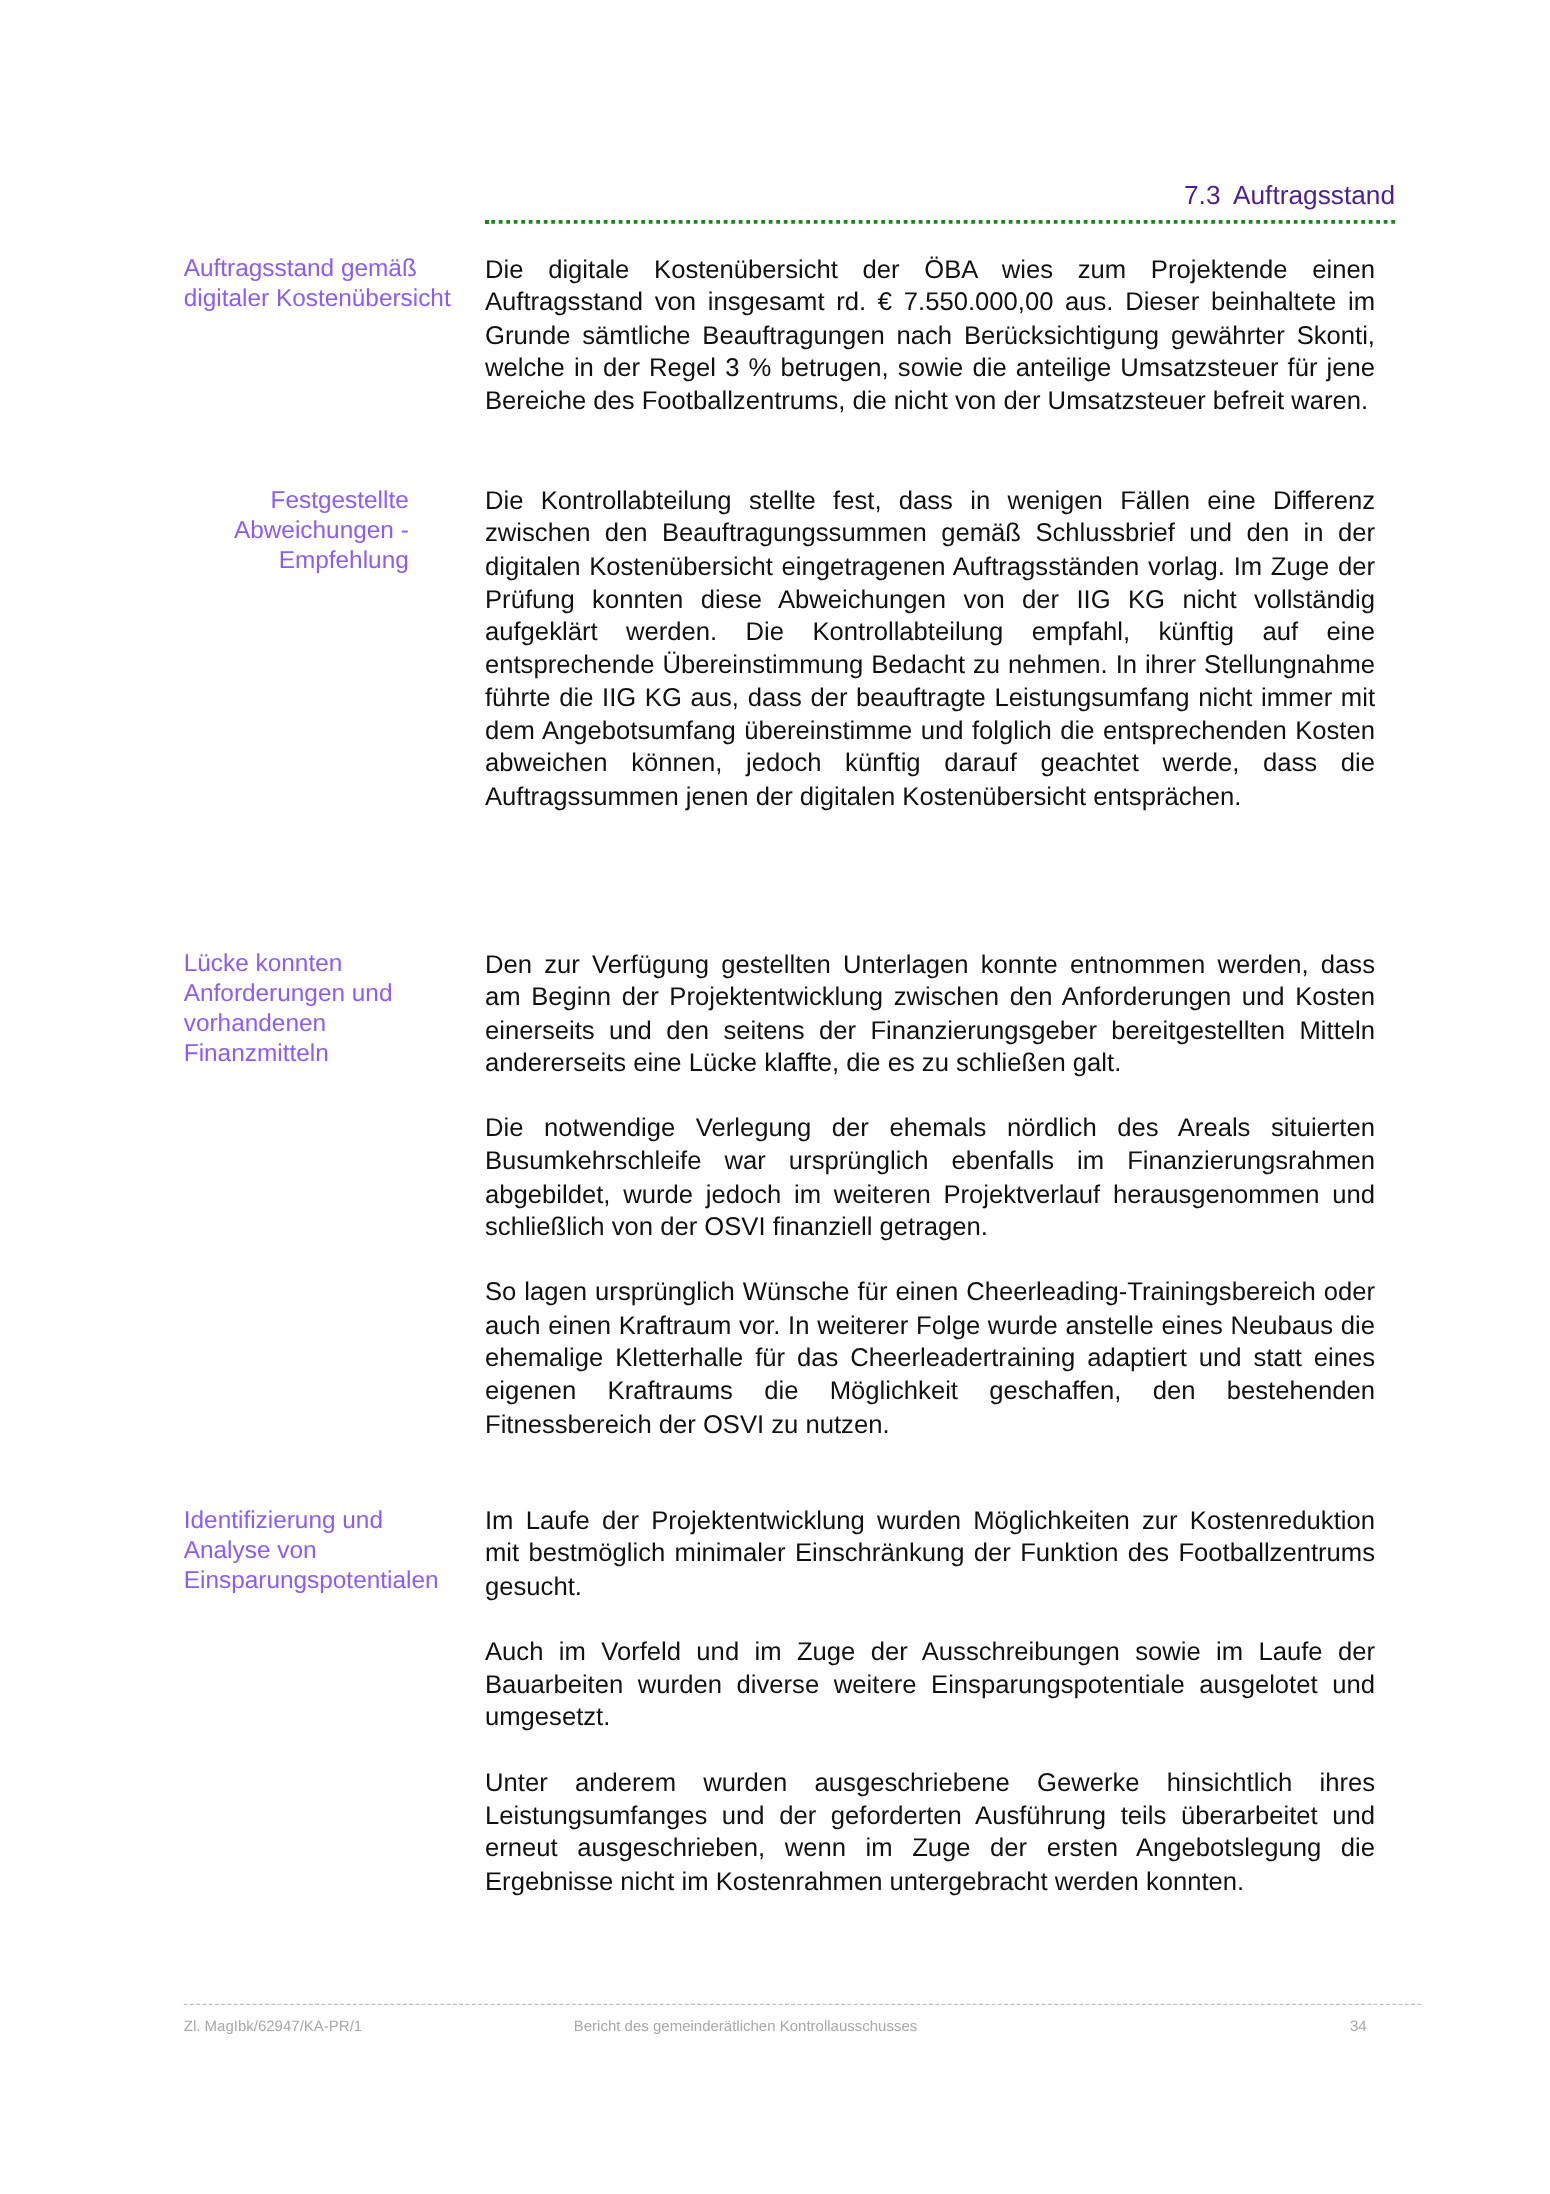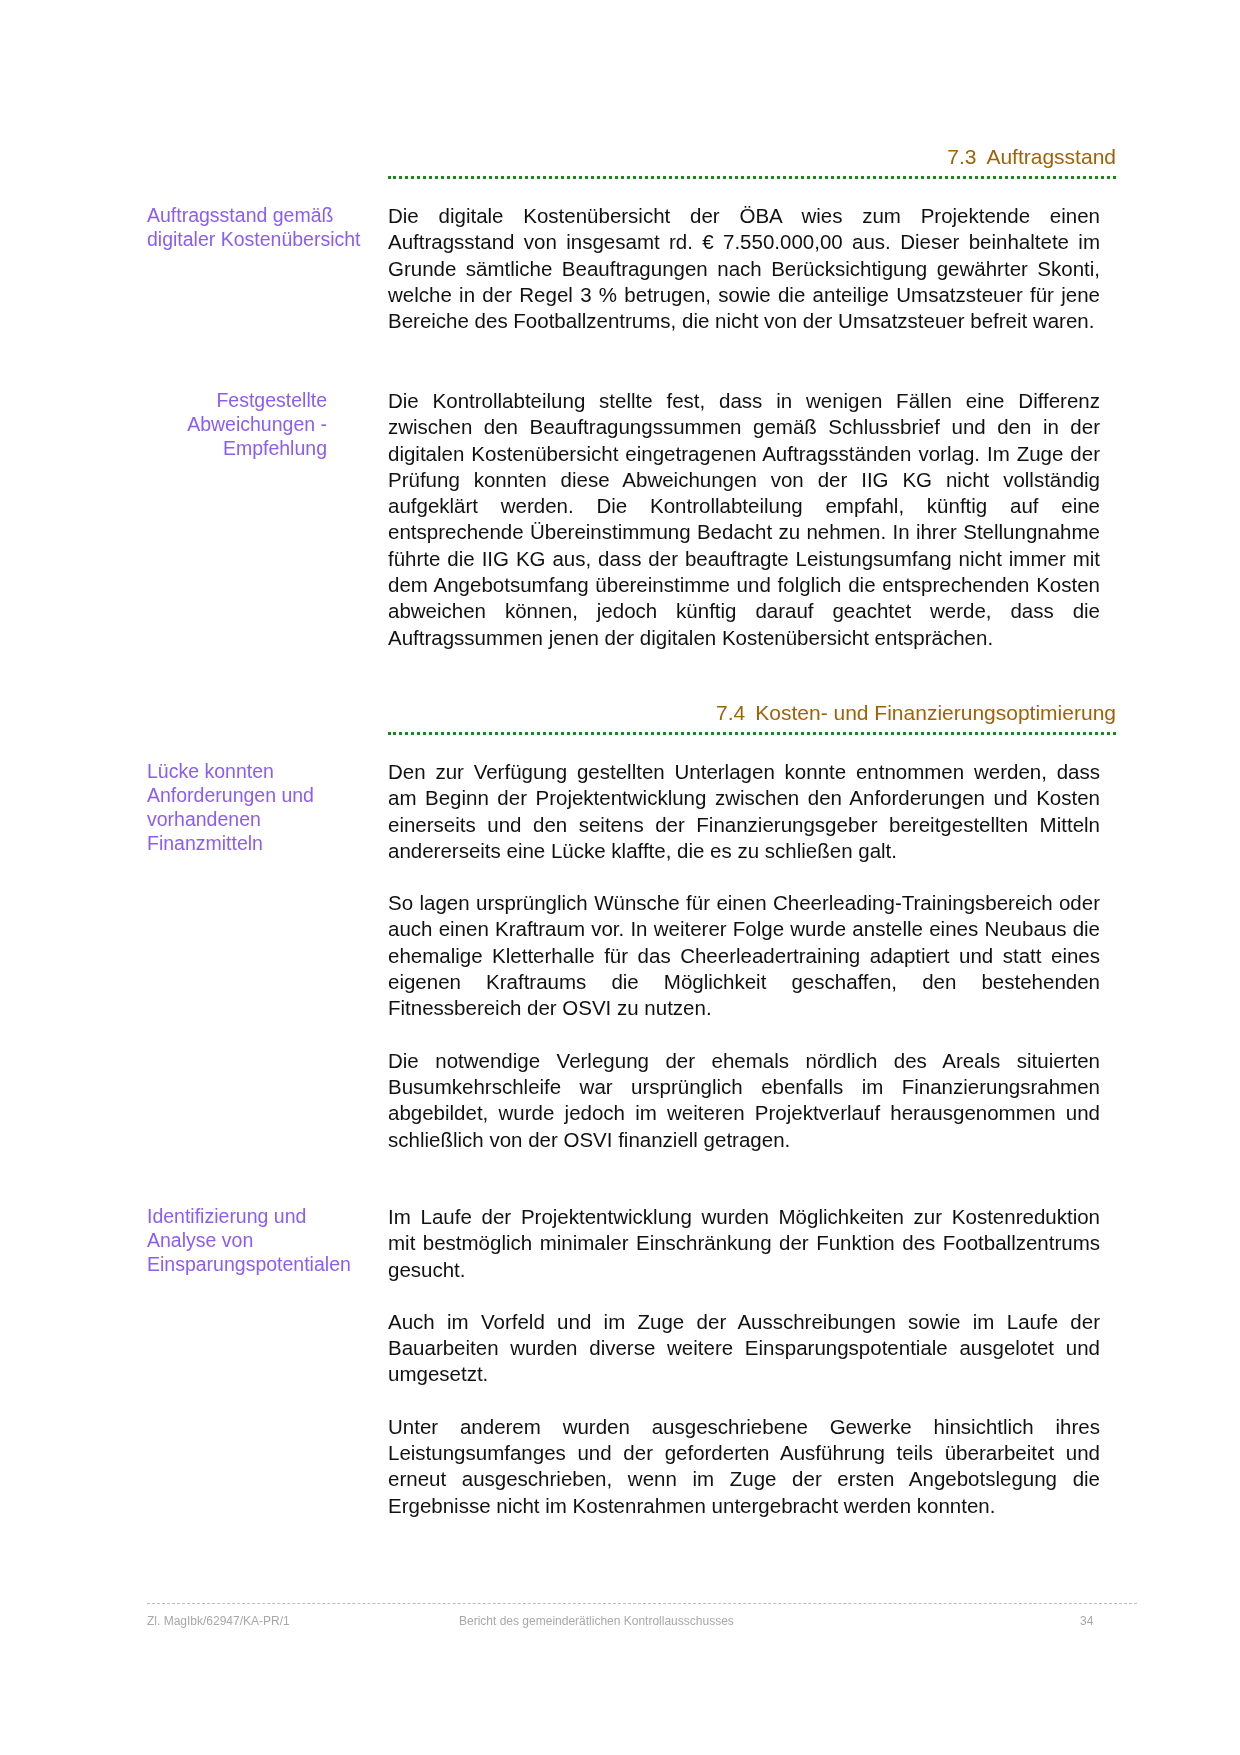--- a/index.html
+++ b/index.html
@@ -1,21 +1,21 @@
 <!DOCTYPE html>
 <html><head>
 <meta charset="utf-8">
 <style>
   html, body { margin: 0; padding: 0; background: #ffffff; }
   body { width: 1240px; height: 1755px; position: relative; overflow: hidden;
          font-family: "Liberation Sans", sans-serif; color: #111111; }
   .page { position: absolute; left: 0; top: 0; width: 1240px; height: 1755px; }
 
   .heading { position: absolute; left: 388px; width: 728px; text-align: right;
-             color: #a16207; font-size: 21px; line-height: 26px;
+             color: #4c1d95; font-size: 21px; line-height: 26px;
              padding-bottom: 6px; border-bottom: 3px dotted #17891a; }
   .heading .num { margin-right: 10px; }
 
   .row { position: absolute; left: 0; width: 1240px; }
   .side { position: absolute; left: 147px; width: 230px; color: #8b5cf6;
           font-size: 19.5px; line-height: 24px; }
   .body { position: absolute; left: 388px; width: 728px; }
   .para { font-size: 20.5px; line-height: 26.3px; text-align: justify;
           hyphens: manual; margin: 0 16px 26px 0; }
 
@@ -39,30 +39,27 @@
     </div>
   </div>
 
   <div class="row" style="top:388px;">
     <div class="side" style="width:180px;text-align:right;">Festgestellte Abweichungen - Empfehlung</div>
     <div class="body">
       <p class="para">Die Kontrollabteilung stellte fest, dass in wenigen Fällen eine Differenz zwischen den Beauftragungssummen gemäß Schlussbrief und den in der digitalen Kostenübersicht eingetragenen Auftragsständen vorlag. Im Zuge der Prüfung konnten diese Abweichungen von der IIG KG nicht vollständig aufgeklärt werden. Die Kontrollabteilung empfahl, künftig auf eine entsprechende Übereinstimmung Bedacht zu nehmen. In ihrer Stellungnahme führte die IIG KG aus, dass der beauftragte Leistungs­umfang nicht immer mit dem Angebotsumfang übereinstimme und folglich die entsprechenden Kosten abweichen können, jedoch künftig darauf geachtet werde, dass die Auftragssummen jenen der digitalen Kostenübersicht entsprächen.</p>
     </div>
   </div>
 
-  <div class="heading" style="top:700px;">
-    <span class="num">7.4</span><span>Kosten- und Finanzierungsoptimierung</span>
-  </div>
 
   <div class="row" style="top:759px;">
     <div class="side" style="width:180px;">Lücke konnten Anforderungen und vorhandenen Finanzmitteln</div>
     <div class="body">
       <p class="para">Den zur Verfügung gestellten Unterlagen konnte entnommen werden, dass am Beginn der Projektentwicklung zwischen den Anforderungen und Kosten einerseits und den seitens der Finanzierungsgeber bereit­gestellten Mitteln andererseits eine Lücke klaffte, die es zu schließen galt.</p>
+      <p class="para">Die notwendige Verlegung der ehemals nördlich des Areals situierten Busumkehrschleife war ursprünglich ebenfalls im Finanzierungsrahmen abgebildet, wurde jedoch im weiteren Projektverlauf herausgenommen und schließlich von der OSVI finanziell getragen.</p>
       <p class="para">So lagen ursprünglich Wünsche für einen Cheerleading-Trainings­bereich oder auch einen Kraftraum vor. In weiterer Folge wurde anstelle eines Neubaus die ehemalige Kletterhalle für das Cheerleadertraining adaptiert und statt eines eigenen Kraftraums die Möglichkeit geschaffen, den bestehenden Fitnessbereich der OSVI zu nutzen.</p>
-      <p class="para">Die notwendige Verlegung der ehemals nördlich des Areals situierten Busumkehrschleife war ursprünglich ebenfalls im Finanzierungsrahmen abgebildet, wurde jedoch im weiteren Projektverlauf herausgenommen und schließlich von der OSVI finanziell getragen.</p>
     </div>
   </div>
 
   <div class="row" style="top:1204px;">
     <div class="side" style="width:200px;">Identifizierung und Analyse von Einsparungspotentialen</div>
     <div class="body">
       <p class="para">Im Laufe der Projektentwicklung wurden Möglichkeiten zur Kostenreduk­tion mit bestmöglich minimaler Einschränkung der Funktion des Footballzentrums gesucht.</p>
       <p class="para">Auch im Vorfeld und im Zuge der Ausschreibungen sowie im Laufe der Bauarbeiten wurden diverse weitere Einsparungspotentiale ausgelotet und umgesetzt.</p>
       <p class="para">Unter anderem wurden ausgeschriebene Gewerke hinsichtlich ihres Leistungsumfanges und der geforderten Ausführung teils überarbeitet und erneut ausgeschrieben, wenn im Zuge der ersten Angebotslegung die Ergebnisse nicht im Kostenrahmen untergebracht werden konnten.</p>
     </div>

